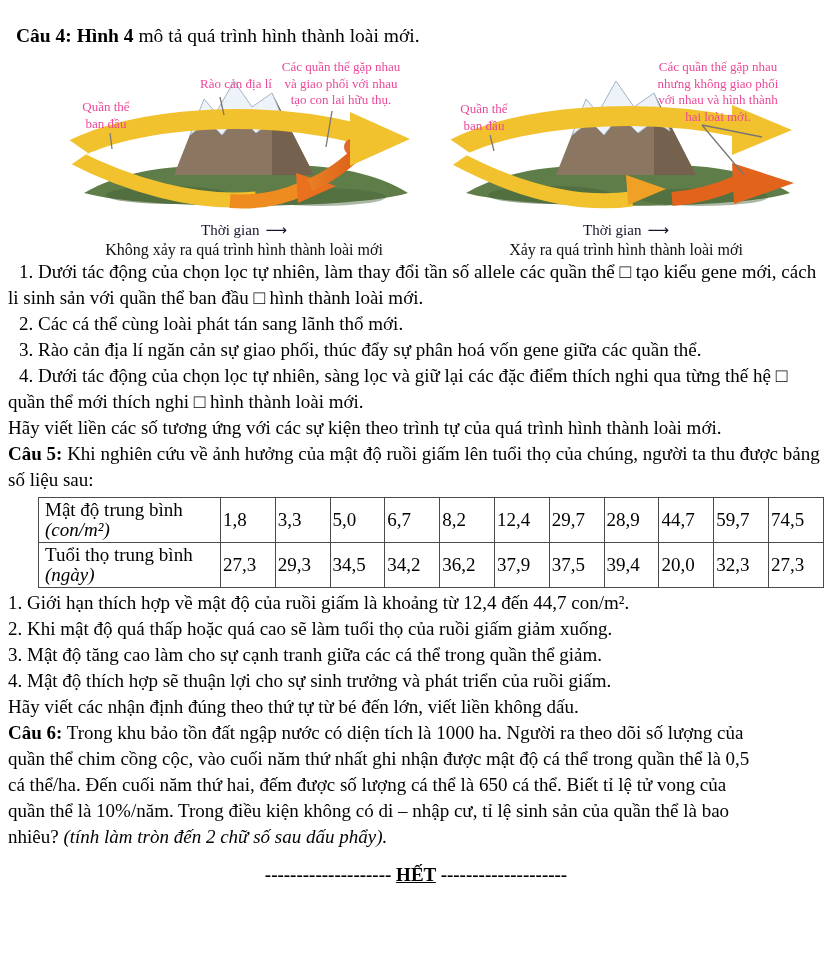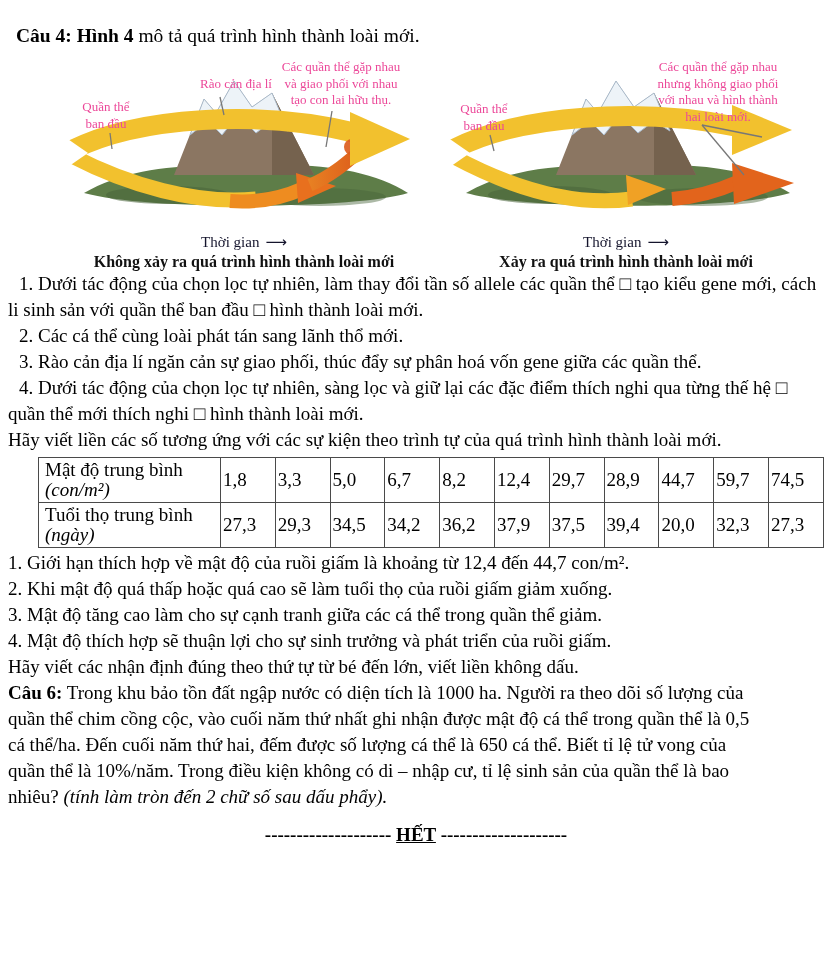--- a/index.html
+++ b/index.html
@@ -12,23 +12,23 @@
   .fig{width:372px;margin:0}
   .art{position:relative;height:156px}
   .scene{position:absolute;left:0;top:0;width:372px;height:156px}
   .lbl{position:absolute;font-size:13px;line-height:16.5px;text-align:center;
        white-space:pre-line;color:#ec4899}
   .lbl-init{left:6px;top:40px;width:84px}
   .lbl-init-r{left:2px;top:42px;width:84px}
   .lbl-barrier{left:116px;top:17px;width:124px}
   .lbl-anno{right:-2px;top:0;width:182px}
   .lbl-anno-r{right:-2px;top:0;width:192px}
-  .fig-time{text-align:center;font-size:15px;margin-top:18px;color:#14142c}
+  .fig-time{text-align:center;font-size:15px;margin-top:6px;color:#14142c}
   .arrow-glyph{font-family:"DejaVu Sans",sans-serif;margin-left:6px}
-  figcaption{text-align:center;font-weight:bold;font-size:16px;margin-top:2px;color:#111}
+  figcaption{text-align:center;font-weight:normal;font-size:16px;margin-top:2px;color:#111}
   .hinh4{text-align:center;font-weight:bold;font-size:19.5px;margin:12px 0 8px}
   
   p.body-line{margin:0;font-size:19px;line-height:26px}
   .indent{text-indent:11px}
   
   table{border-collapse:collapse;margin:4px 0 2px 30px}
   td{border:1.5px solid #4a4a4a;text-align:left;font-size:19px;padding:0 2px}
   td.th{width:170px;line-height:20px;padding:2px 6px}
   td.val{width:50px;height:41px}
   .unit{font-style:italic}
@@ -117,20 +117,21 @@
     </figure>
   </div>
 
 
   <p class="body-line indent">1. Dưới tác động của chọn lọc tự nhiên, làm thay đổi tần số allele các quần thể □ tạo kiểu gene mới, cách li sinh sản với quần thể ban đầu □ hình thành loài mới.</p>
   <p class="body-line indent">2. Các cá thể cùng loài phát tán sang lãnh thổ mới.</p>
   <p class="body-line indent">3. Rào cản địa lí ngăn cản sự giao phối, thúc đẩy sự phân hoá vốn gene giữa các quần thể.</p>
   <p class="body-line indent">4. Dưới tác động của chọn lọc tự nhiên, sàng lọc và giữ lại các đặc điểm thích nghi qua từng thế hệ □ quần thể mới thích nghi □ hình thành loài mới.</p>
   <p class="body-line">Hãy viết liền các số tương ứng với các sự kiện theo trình tự của quá trình hình thành loài mới.</p>
 
+  <p class="body-line"><b>Câu 5:</b><span> Khi nghiên cứu về ảnh hưởng của mật độ ruồi giấm lên tuổi thọ của chúng, người ta thu được bảng số liệu sau:</span></p>
 
   <table>
     <tbody>
         <tr>
       <td class="th">
             <div>Mật độ trung bình</div>
             <div class="unit">(con/m²)</div>
           </td>
       <td class="val">1,8</td>
       <td class="val">3,3</td>

